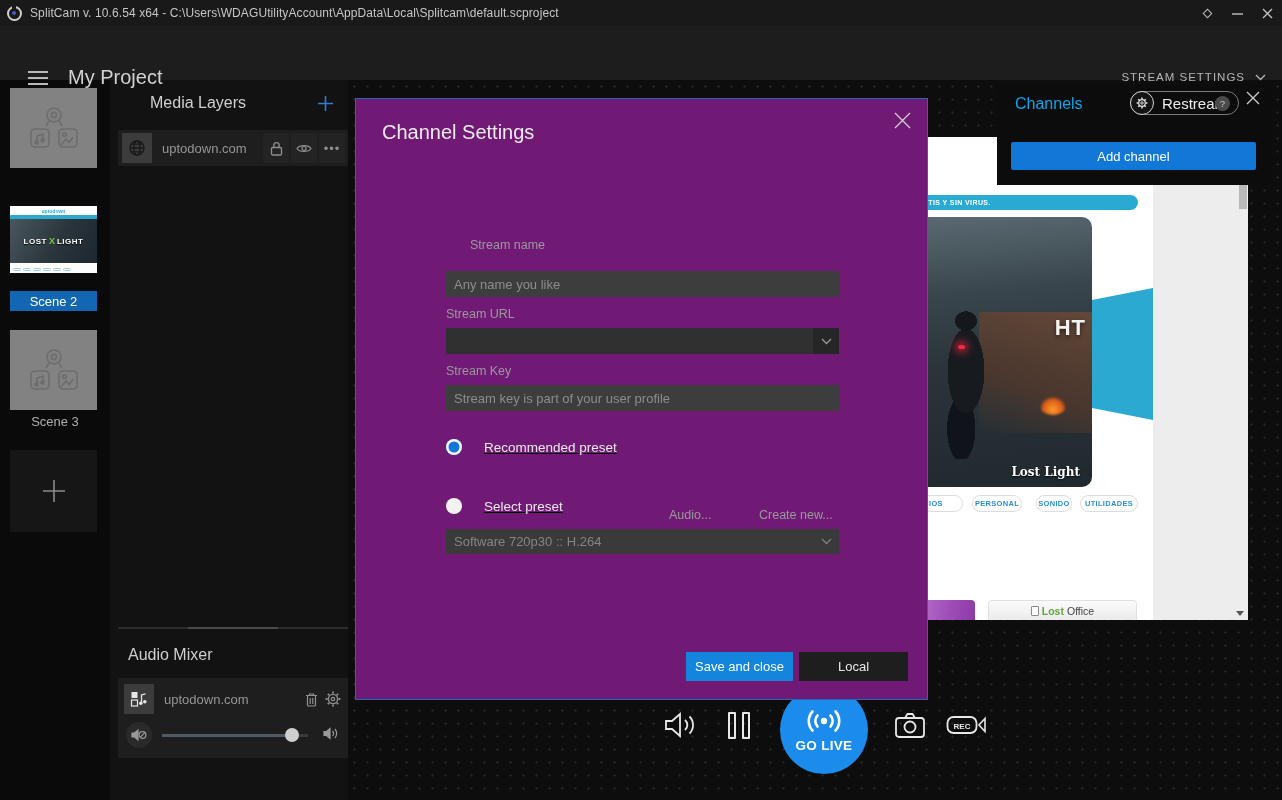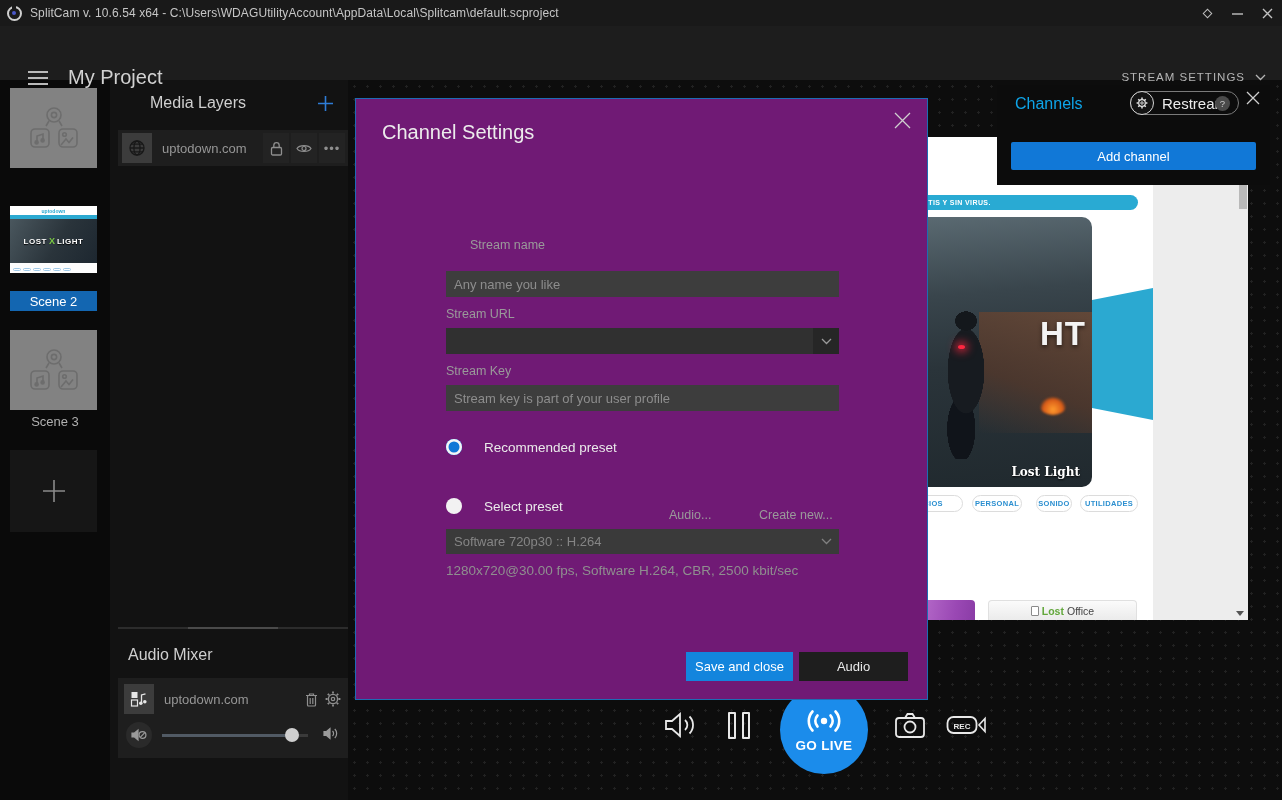--- a/index.html
+++ b/index.html
@@ -81,21 +81,21 @@
   .pv-hero::before { content:""; position:absolute; left:55%; top:35%; width:45%; height:45%;
              background:linear-gradient(200deg,#6e4a35 0%,#53382b 60%,transparent 100%); opacity:.8; }
   .soldier { position:absolute; left:38%; top:34%; width:60px; height:150px;
              background:radial-gradient(ellipse 18px 16px at 50% 12px,#14181c 60%,transparent 61%),
                         radial-gradient(ellipse 26px 60px at 50% 62px,#171b20 70%,transparent 71%),
                         radial-gradient(ellipse 20px 46px at 42% 120px,#10141a 70%,transparent 71%); }
   .soldier::after { content:""; position:absolute; left:22px; top:36px; width:7px; height:4px; border-radius:50%;
              background:#ff2740; box-shadow:0 0 8px 3px rgba(255,39,64,.8); }
   .fire { position:absolute; right:26px; bottom:72px; width:26px; height:18px; border-radius:50%;
           background:radial-gradient(circle at 50% 70%, #ff9b2d 0%, #d85b18 55%, transparent 75%); filter:blur(1px); }
-  .pv-ht { position:absolute; right:6px; top:98px; font-size:33px; font-weight:bold; color:#f3f3f3; letter-spacing:1px; text-shadow:0 2px 4px rgba(0,0,0,.6); }
+  .pv-ht { position:absolute; right:6px; top:98px; font-size:22px; font-weight:bold; color:#f3f3f3; letter-spacing:1px; text-shadow:0 2px 4px rgba(0,0,0,.6); }
   .pv-caption { position:absolute; right:12px; bottom:8px; font-family:"DejaVu Serif", serif; font-weight:bold; font-size:12px; color:#fff; text-shadow:0 1px 2px #000; }
   .pv-ribbon { position:absolute; left:232px; top:151px; width:61px; height:132px; background:#2ba9d1;
                clip-path:polygon(0 9%, 100% 0, 100% 100%, 0 91%); }
   .chip { position:absolute; top:358px; height:17px; border:1px solid #dcdcdc; border-radius:9px; background:#fff;
           display:flex; align-items:center; justify-content:center; font-size:7.5px; font-weight:bold; color:#2b8fd0; letter-spacing:.3px; }
   .pv-purple { position:absolute; left:48px; top:463px; width:67px; height:20px; border-radius:4px 4px 0 0;
                background:linear-gradient(100deg,#c078d2,#9a48b4 70%,#8a3ca6); }
   .pv-libre { position:absolute; left:128px; top:463px; width:149px; height:20px; border:1px solid #e0e0e0; border-bottom:none;
               border-radius:4px 4px 0 0; background:linear-gradient(#fbfbfb,#ebebeb); display:flex; align-items:center; justify-content:center; gap:3px; }
   .libre-doc { width:8px; height:10px; border:1px solid #8a8a8a; border-radius:1px; background:#fff; }
@@ -126,21 +126,21 @@
   .fld-label { position:absolute; left:90px; font-size:12.5px; color:#9a9a9a; }
   .txt-input { position:absolute; left:90px; width:393px; height:26px; background:#3d3d3d; border:none; color:#b5b5b5;
                font-size:13px; padding:0 8px; font-family:inherit; }
   .txt-input::placeholder { color:#8d8d8d; opacity:1; }
   .combo { position:absolute; left:90px; width:393px; height:26px; display:flex; }
   .combo .val { flex:1; display:flex; align-items:center; padding-left:8px; font-size:13px; color:#8a8a8a; }
   .combo .dd { width:26px; display:flex; align-items:center; justify-content:center; color:#9a9a9a; }
   .combo-url .val { background:#303030; }
   .combo-url .dd { background:#262626; }
   .combo-preset .val, .combo-preset .dd { background:#3a3a3a; color:#858585; }
-  .radio-row { position:absolute; left:90px; display:flex; align-items:center; gap:22px; }
+  .radio-row { position:absolute; left:90px; display:flex; align-items:center; gap:22px;text-decoration:underline; }
   .radio { width:16px; height:16px; border-radius:50%; }
   .radio.on { background:#1178d7; box-shadow:inset 0 0 0 2.5px #f5f5f5, inset 0 0 0 5px #1178d7; }
   .radio.off { background:#f2f2f2; }
   .radio-row b { font-weight:normal; font-size:13.5px; color:#eaeaea; }
   .preset-info { position:absolute; left:90px; top:464px; font-size:13.5px; color:#8f8f8f; }
   .preset-link { position:absolute; font-size:12.5px; color:#9a9a9a; cursor:pointer; }
   .modal-btn { position:absolute; top:553px; height:29px; border:none; font-size:13px; font-family:inherit; color:#fff; cursor:pointer; }
   .btn-save { left:330px; width:107px; background:#1385dd; }
   .btn-cancel { left:443px; width:109px; background:#1e1e1e; color:#e8e8e8; }
 
@@ -451,35 +451,34 @@
       </span>
     </div>
 
     <div class="fld-label" style="top:265px;">Stream Key</div>
     <input class="txt-input" style="top: 286px;" type="text" placeholder="Stream key is part of your user profile">
 
     <div class="radio-row" style="top:340px;">
       <span class="radio on"></span>
       <b>Recommended preset</b>
     </div>
-    <div class="preset-info">1280x720@30.00 fps, Software H.264, CBR, 2500 kbit/sec</div>
 
     <div class="radio-row" style="top:399px;">
       <span class="radio off"></span>
       <b>Select preset</b>
     </div>
     <span class="preset-link" style="left:313px; top:409px;">Audio...</span>
     <span class="preset-link" style="left:403px; top:409px;">Create new...</span>
 
     <div class="combo combo-preset" style="top:430px; height:25px;">
       <span class="val">Software 720p30 ::  H.264</span>
       <span class="dd">
         <svg width="11" height="7" viewBox="0 0 11 7">
             <path d="M1,1 L5.5,5.5 L10,1" stroke="#808080" stroke-width="1.3" fill="none"></path>
           </svg>
       </span>
     </div>
 
     <button class="modal-btn btn-save">Save and close</button>
-    <button class="modal-btn btn-cancel">Audio</button>
+    <button class="modal-btn btn-cancel">Local</button>
   </div>
 
 </div>
 
 </body></html>

